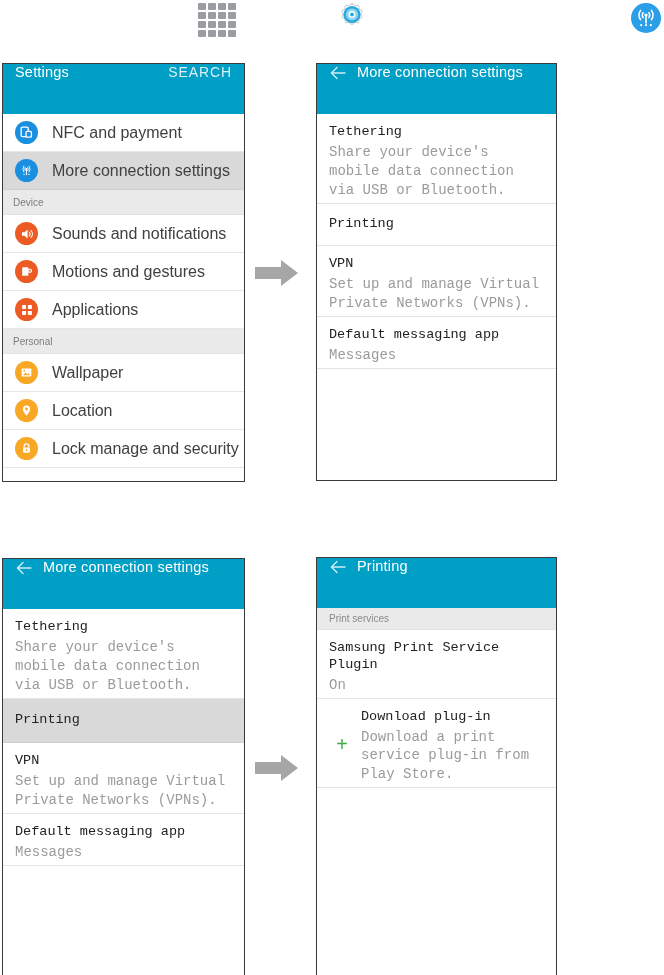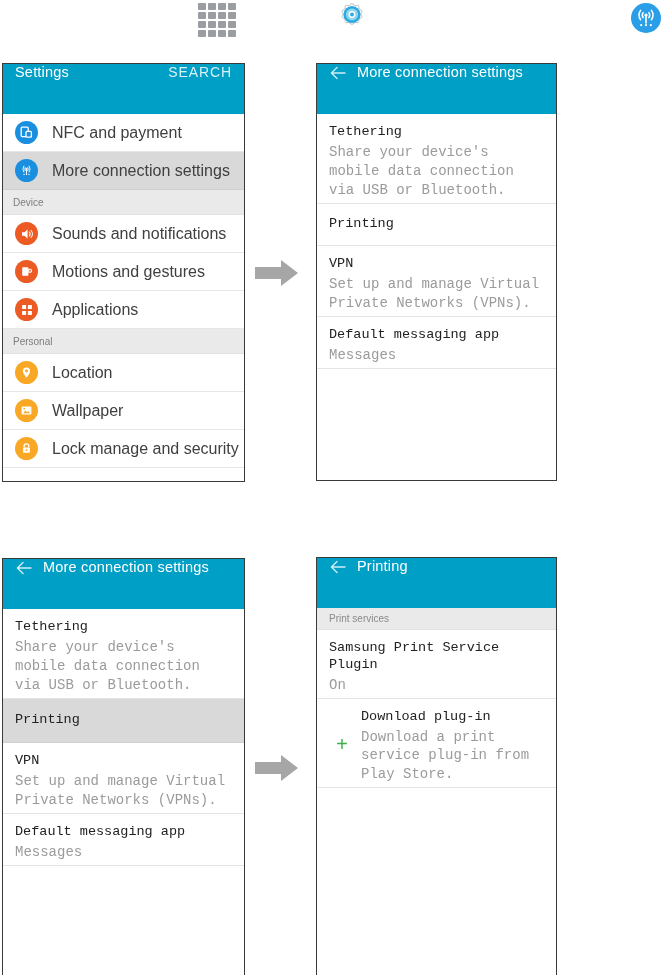--- a/index.html
+++ b/index.html
@@ -187,36 +187,36 @@
         </svg>
     </span>
     <span class="lbl">Applications</span>
   </div>
 
   <div class="s-hdr">Personal</div>
 
   <div class="s-row">
     <span class="ico" style="background:#f9a825;">
       <svg width="13" height="13" viewBox="0 0 13 13">
-          <path d="M6.5 1.5A3.6 3.6 0 0 0 2.9 5.1c0 2.7 3.6 6.6 3.6 6.6s3.6-3.9 3.6-6.6A3.6 3.6 0 0 0 6.5 1.5z" fill="#fff"></path>
-          <circle cx="6.5" cy="5" r="1.45" fill="#f9a825"></circle>
-        </svg>
-    </span>
-    <span class="lbl">Location</span>
-  </div>
-
-  <div class="s-row">
-    <span class="ico" style="background:#f9a825;">
-      <svg width="13" height="13" viewBox="0 0 13 13">
           <rect x="1.6" y="2.4" width="9.8" height="8.2" rx="1" fill="#fff"></rect>
           <path d="M3.1 9.2l2.3-2.8 1.6 1.9 1.3-1.4 1.7 2.3z" fill="#f9a825"></path>
           <circle cx="4.2" cy="4.7" r=".85" fill="#f9a825"></circle>
         </svg>
     </span>
     <span class="lbl">Wallpaper</span>
+  </div>
+
+  <div class="s-row">
+    <span class="ico" style="background:#f9a825;">
+      <svg width="13" height="13" viewBox="0 0 13 13">
+          <path d="M6.5 1.5A3.6 3.6 0 0 0 2.9 5.1c0 2.7 3.6 6.6 3.6 6.6s3.6-3.9 3.6-6.6A3.6 3.6 0 0 0 6.5 1.5z" fill="#fff"></path>
+          <circle cx="6.5" cy="5" r="1.45" fill="#f9a825"></circle>
+        </svg>
+    </span>
+    <span class="lbl">Location</span>
   </div>
 
   <div class="s-row">
     <span class="ico" style="background:#f9a825;">
       <svg width="13" height="13" viewBox="0 0 13 13">
           <path d="M4.1 5.6V4.3a2.4 2.4 0 0 1 4.8 0v1.3" fill="none" stroke="#fff" stroke-width="1.25"></path>
           <rect x="3.1" y="5.5" width="6.8" height="5.3" rx="1" fill="#fff"></rect>
           <circle cx="6.5" cy="8.1" r=".95" fill="#f9a825"></circle>
         </svg>
     </span>

